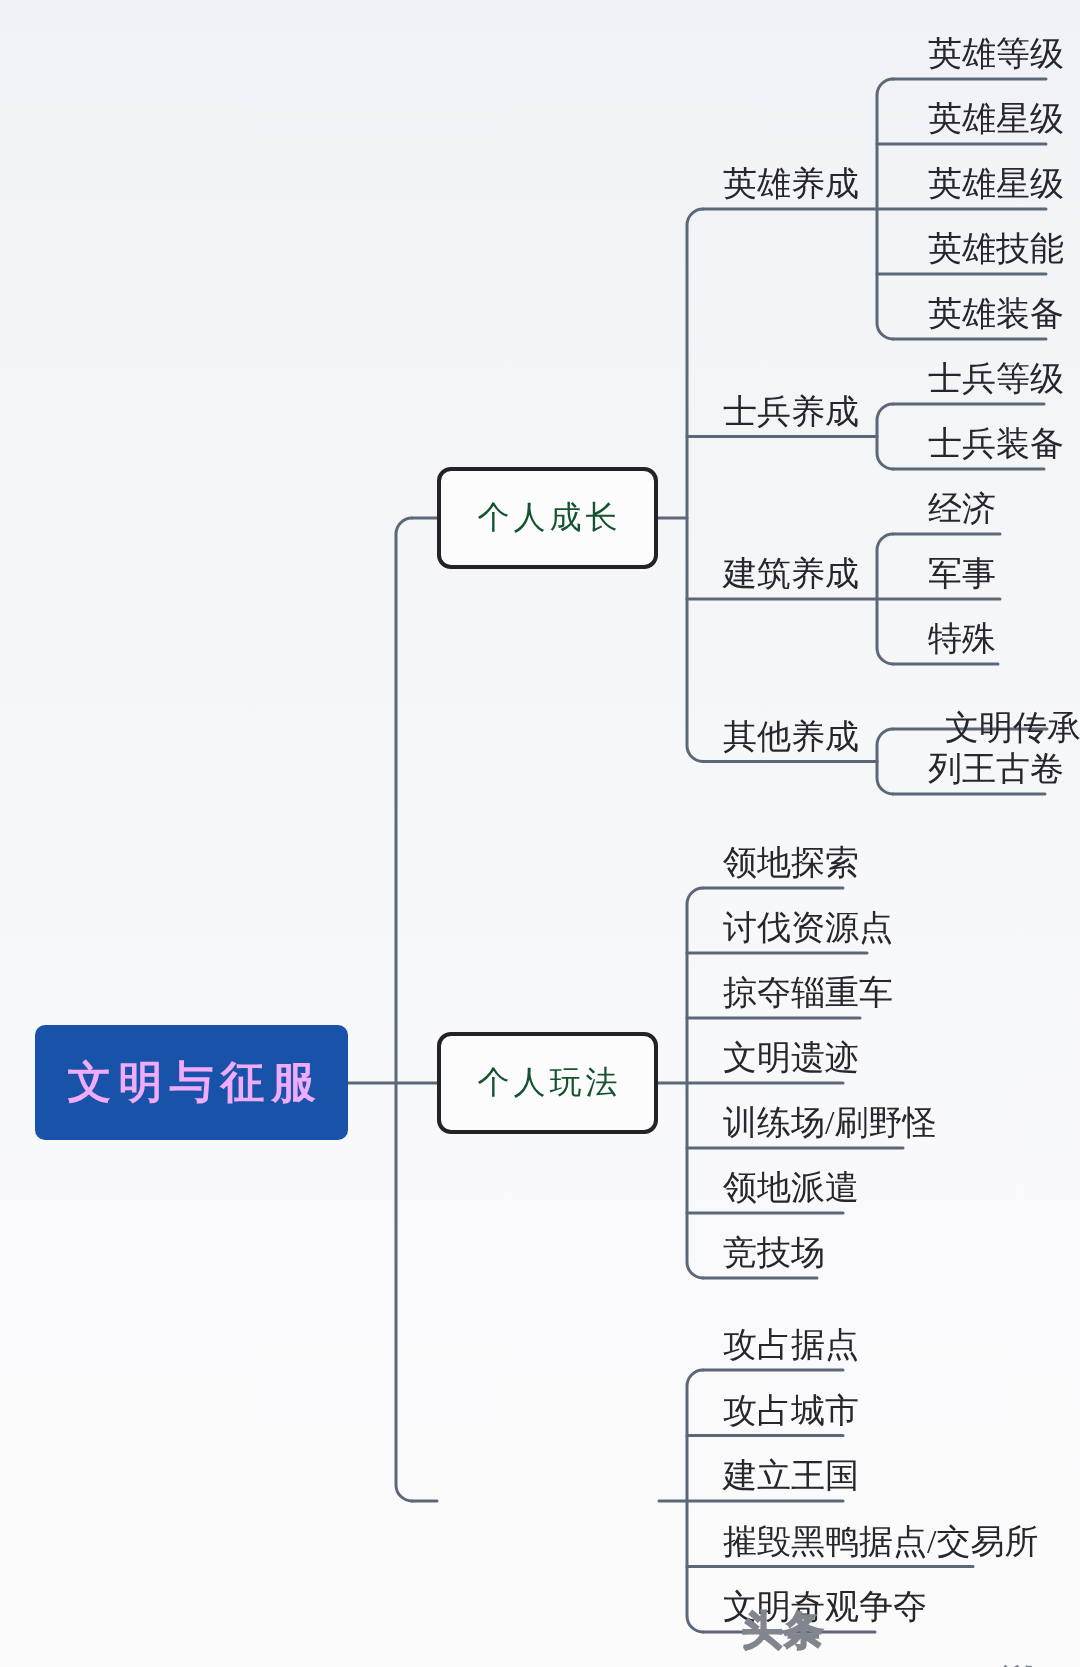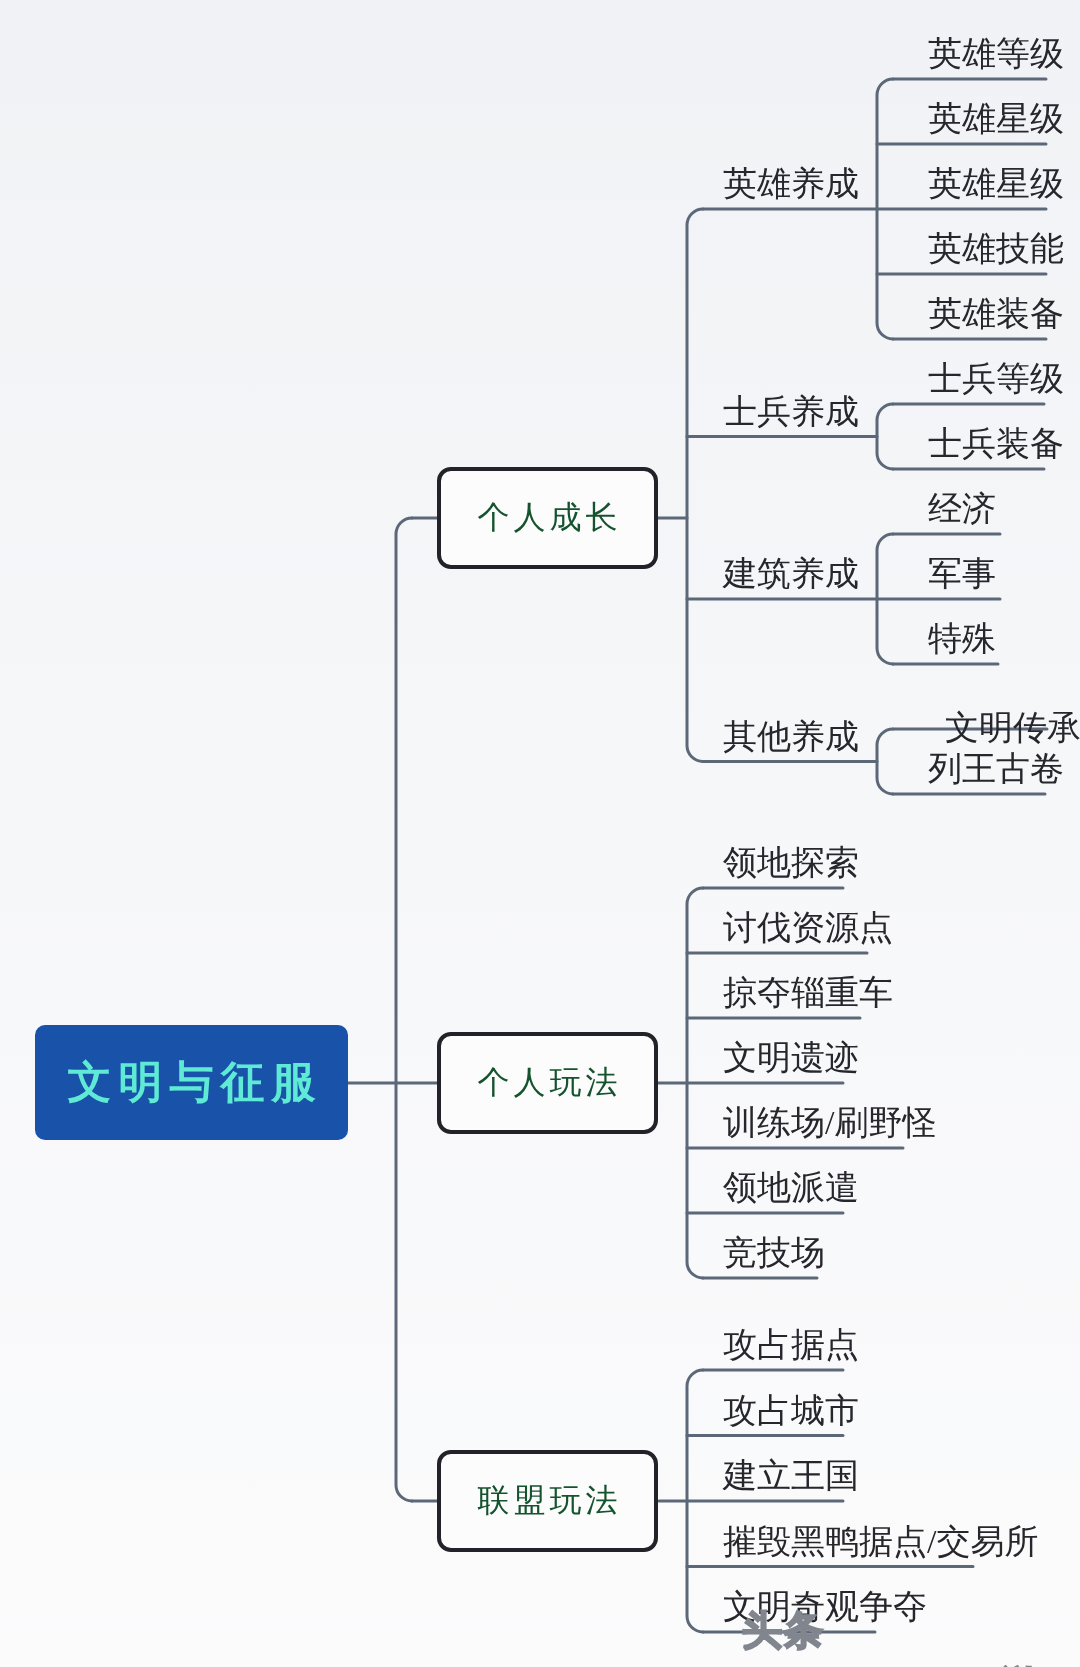--- a/index.html
+++ b/index.html
@@ -5,21 +5,21 @@
   html,body{margin:0;padding:0;background:#e9eaee;}
   .canvas{
     position:relative;width:1080px;height:1667px;overflow:hidden;
     background:linear-gradient(180deg,#f1f2f5 0%,#f6f7f9 45%,#fbfbfc 100%);
     font-family:"Liberation Serif","DejaVu Serif",serif;
   }
   .wires{position:absolute;left:0;top:0;}
   .box{position:absolute;display:flex;align-items:center;justify-content:center;box-sizing:border-box;}
   .root-box{
     left:35px;top:1025px;width:313px;height:115px;border-radius:10px;
-    color:#5eead4;font-size:44px;font-weight:600;letter-spacing:7px;text-indent:7px;
+    color:#f0abfc;font-size:44px;font-weight:600;letter-spacing:7px;text-indent:7px;
   }
   .l1-box{
     left:437px;width:221px;height:102px;border-radius:14px;
     background:#fcfcfd;border:4px solid #222228;color:#14532d;
     font-size:32px;letter-spacing:4px;text-indent:4px;
   }
   #b1{top:467px}
   #b2{top:1032px}
   #b3{top:1450px}
   .lbl{
@@ -78,21 +78,20 @@
       <path d="M 687 1501 L 843 1501" fill="none" stroke="#5c6878" stroke-width="3" stroke-linecap="round"></path>
       <path d="M 687 1566.5 L 973 1566.5" fill="none" stroke="#5c6878" stroke-width="3" stroke-linecap="round"></path>
       <path d="M 703 1632 L 875 1632" fill="none" stroke="#5c6878" stroke-width="3" stroke-linecap="round"></path>
       <path d="M 659 1501 L 687 1501" fill="none" stroke="#5c6878" stroke-width="3" stroke-linecap="round"></path>
     </svg>
 
   <div class="box root-box" id="rootBox" style="background: rgb(25, 82, 169);">文明与征服</div>
 
   <div class="box l1-box" id="b1">个人成长</div>
   <div class="box l1-box" id="b2">个人玩法</div>
-  <div class="box l1-box" id="b3">联盟玩法</div>
 
   <div class="wm">头条@GameRes游资网</div>
 <div class="lbl" style="left: 928px; bottom: 1596px;">英雄等级</div>
     <div class="lbl" style="left: 928px; bottom: 1531px;">英雄星级</div>
     <div class="lbl" style="left: 928px; bottom: 1466px;">英雄星级</div>
     <div class="lbl" style="left: 928px; bottom: 1401px;">英雄技能</div>
     <div class="lbl" style="left: 928px; bottom: 1336px;">英雄装备</div>
     <div class="lbl" style="left: 723px; bottom: 1466px;">英雄养成</div>
     <div class="lbl" style="left: 928px; bottom: 1271px;">士兵等级</div>
     <div class="lbl" style="left: 928px; bottom: 1206px;">士兵装备</div>

